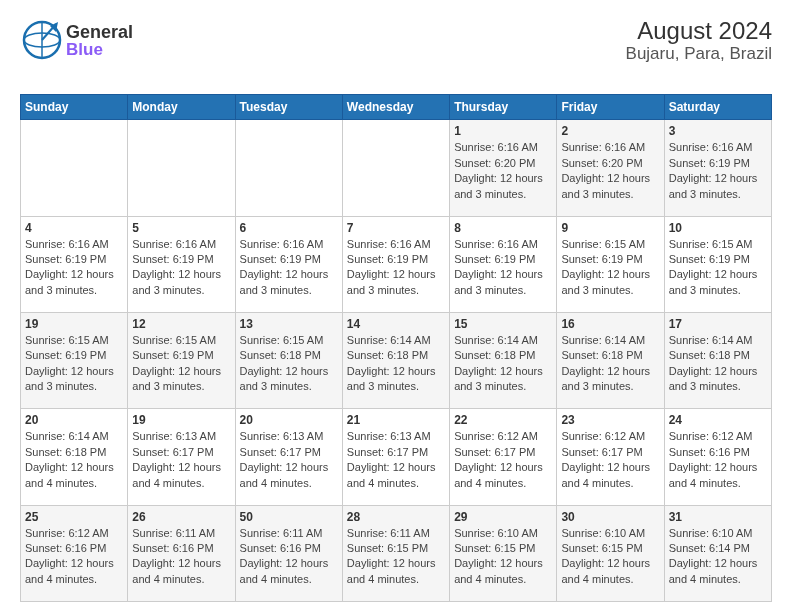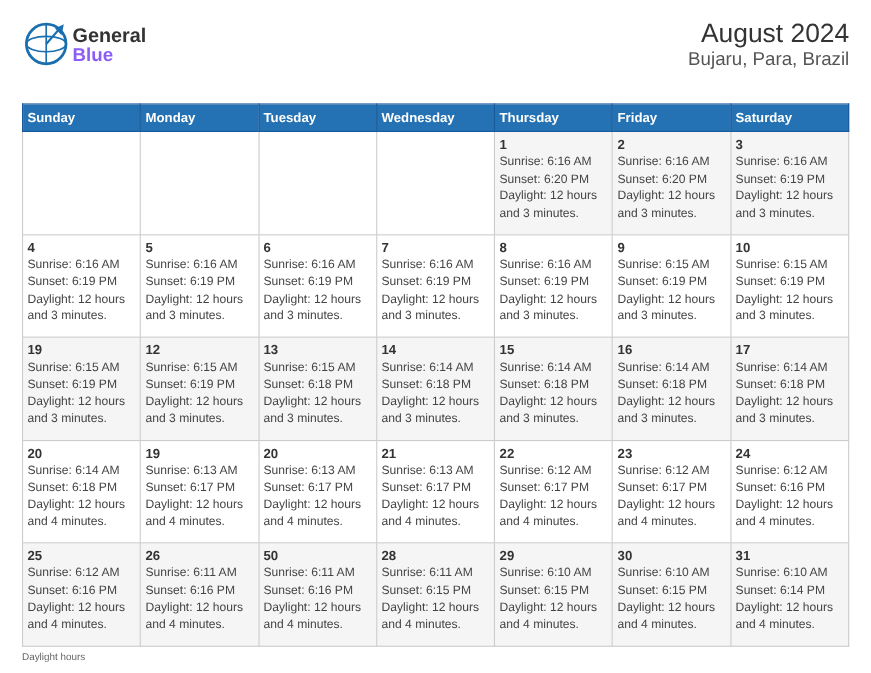--- a/index.html
+++ b/index.html
@@ -373,16 +373,13 @@
             <span class="day-num">31</span>
             <div class="day-info" style="white-space: pre-line;">Sunrise: 6:10 AM
 Sunset: 6:14 PM
 Daylight: 12 hours
 and 4 minutes.</div>
           </td>
         </tr>
       </tbody>
   </table>
 
-  <div style="font-size:9px; color:#666; margin-top:4px; text-align:left;">
-    <span>Daylight hours</span>
-  </div>
 </div>
 
 </body></html>

